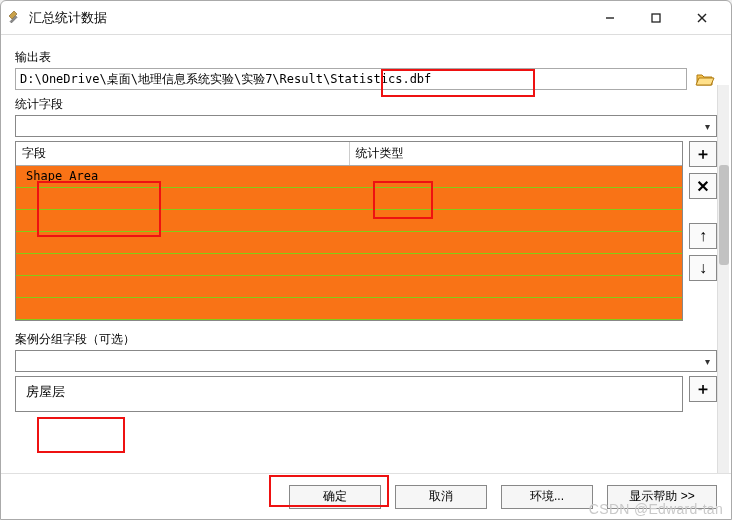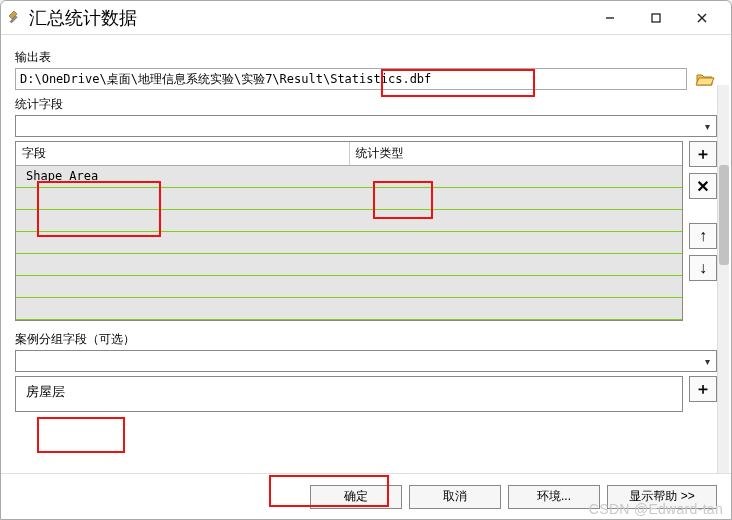--- a/index.html
+++ b/index.html
@@ -27,21 +27,21 @@
     height: 34px;
     display: flex;
     align-items: center;
     padding: 0 6px;
     border-bottom: 1px solid #ddd;
   }
   .titlebar .icon {
     width: 16px; height: 16px;
     margin-right: 6px;
   }
-  .titlebar .title { flex: 0 0 auto; font-size: 18px; }
+  .titlebar .title { flex: 0 0 auto; font-size: 13px; }
   .titlebar .spacer { flex: 1; }
   .winbtn {
     width: 46px; height: 30px;
     display: flex; align-items: center; justify-content: center;
     font-size: 14px;
   }
   .content {
     flex: 1;
     display: flex;
     flex-direction: column;
@@ -76,21 +76,21 @@
   }
   .combo .chev { font-size: 10px; color:#333; padding:0 4px;}
   .table-area {
     display: flex;
     gap: 6px;
     margin-top: 4px;
   }
   .grid {
     flex: 1;
     border: 1px solid #888;
-    background: #e5e5e5;
+    background: #f97316;
     height: 180px;
     display: flex;
     flex-direction: column;
   }
   .grid-head {
     display: flex;
     border-bottom: 1px solid #aaa;
     background: #fff;
   }
   .grid-head .hcell {
@@ -124,21 +124,21 @@
     height: 36px;
     padding: 6px 10px;
     font-size: 13px;
   }
   .button-bar {
     height: 46px;
     border-top: 1px solid #e0e0e0;
     display:flex;
     align-items:center;
     justify-content:flex-end;
-    gap: 7px;
+    gap: 14px;
     padding: 0 14px;
     background:#fff;
   }
   .dlg-btn {
     min-width: 92px;
     height: 24px;
     border: 1px solid #888;
     background: #f6f6f6;
     font-size: 12px;
     display:flex;align-items:center;justify-content:center;

